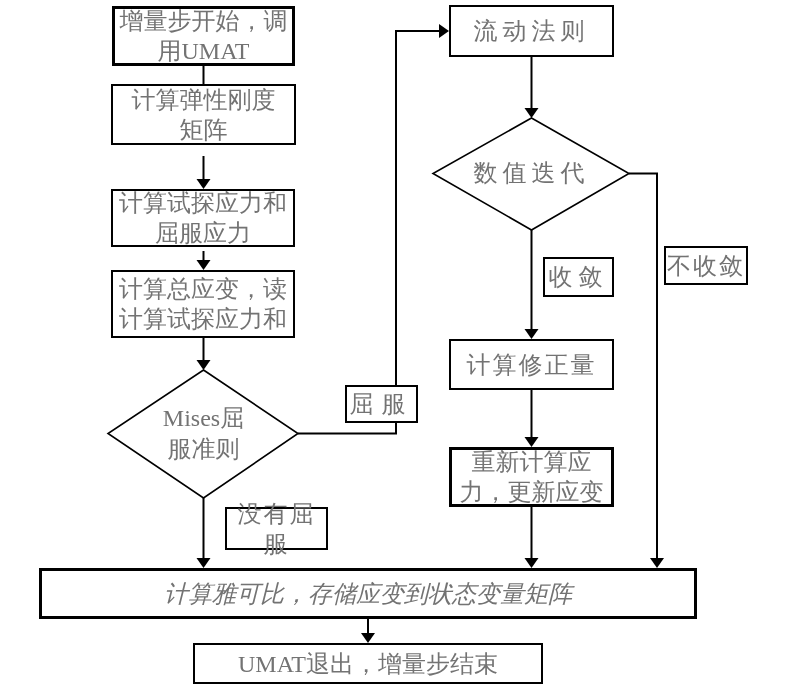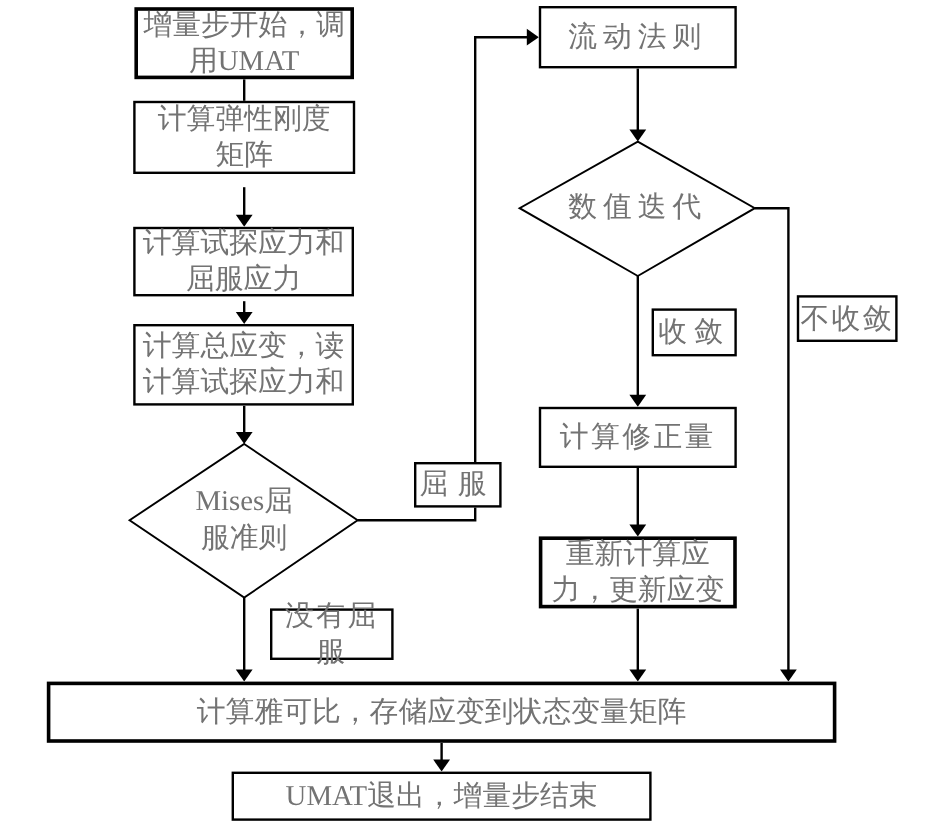--- a/index.html
+++ b/index.html
@@ -117,17 +117,17 @@
 力，更新应变</div>
 
   <div class="lbl ls8" style="left:309px; top:385px; width:73px; height:38px;">屈服</div>
 
   <div class="lbl ls2" style="left:209px; top:507px; width:103px; height:43px;margin-left:16px;">没有屈服</div>
 
   <div class="lbl ls6" style="left:543px; top:247px; width:71px; height:40px;">收敛</div>
 
   <div class="lbl ls2" style="left:664px; top:246px; width:84px; height:39px;">不收敛</div>
 
-  <div class="box thick" style="left:39px; top:568px; width:658px; height:51px;">计算雅可比，存储应变到状态变量矩阵</div>
+  <div class="box thick" style="left:39px; top:568px; width:658px; height:51px;font-style:italic;">计算雅可比，存储应变到状态变量矩阵</div>
 
   <div class="box" style="left:193px; top:643px; width:350px; height:41px;text-align:center;">UMAT退出，增量步结束</div>
 
 </div>
 
 </body></html>

